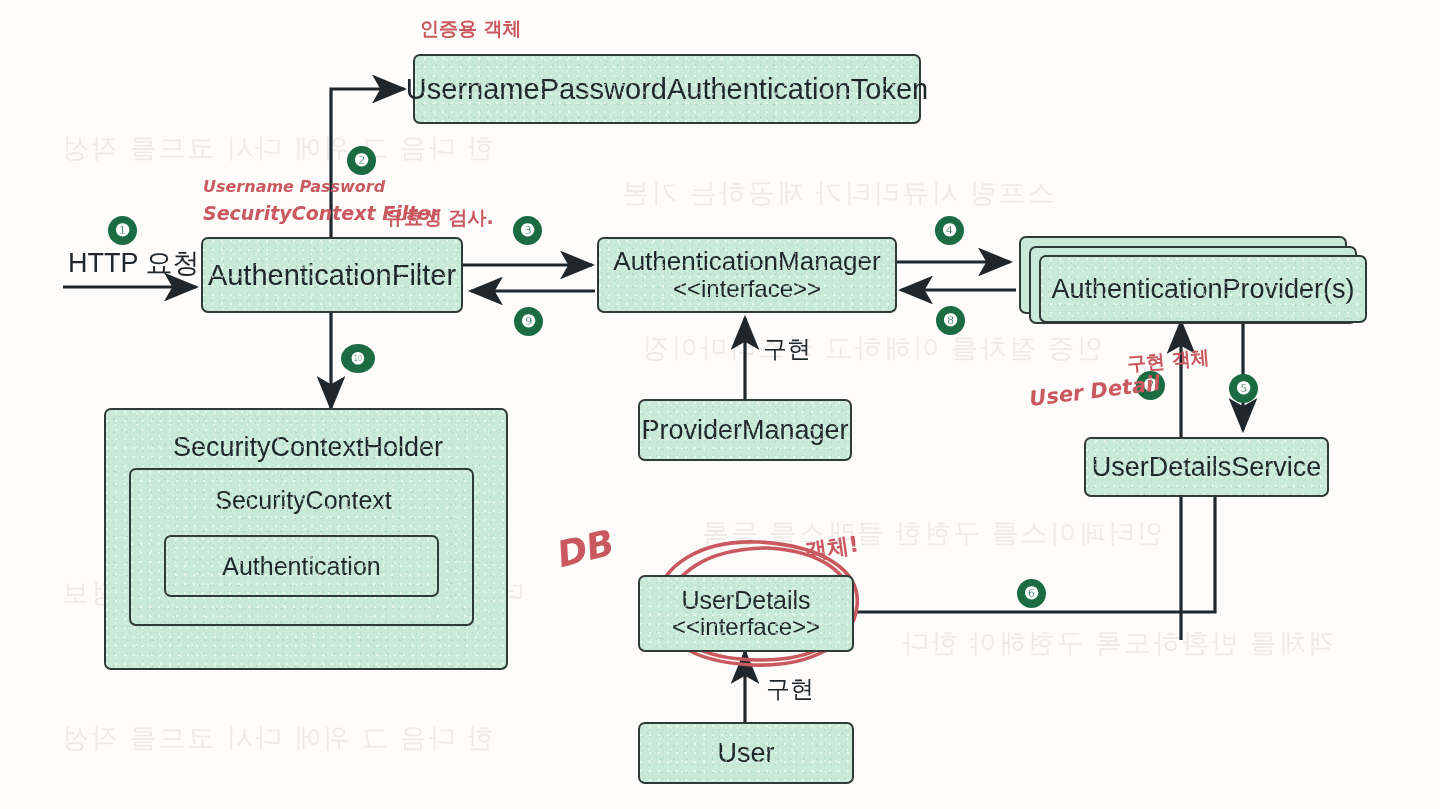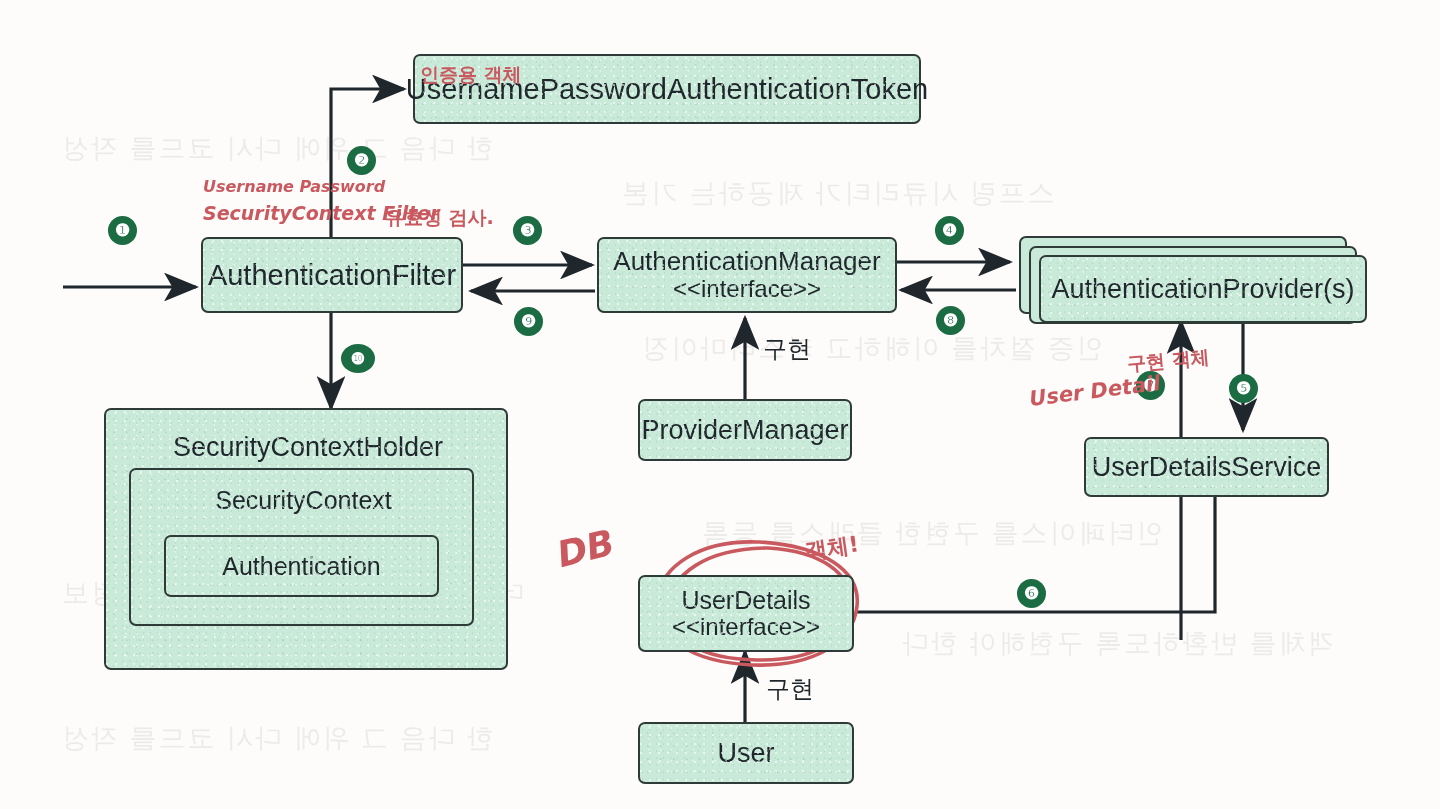--- a/index.html
+++ b/index.html
@@ -219,35 +219,36 @@
   </div>
 
   <div class="box-plain grain" style="left:129px; top:468px; width:345px; height:158px;">
     <div class="label" style="left:0; top:16px; width:345px; text-align:center; font-size:25px;">SecurityContext</div>
   </div>
 
   <div class="box grain" style="left:164px; top:535px; width:275px; height:62px; font-size:25px;">
     <span class="ln">Authentication</span>
   </div>
 
+  <div class="label" style="left:68px; top:245px; font-size:27px;">HTTP 요청</div>
   <div class="label" style="left:763px; top:333px; font-size:24px;">구현</div>
   <div class="label" style="left:766px; top:673px; font-size:24px;">구현</div>
 
   <div class="badge" style="left:108px; top:216px;">❶</div>
   <div class="badge" style="left:347px; top:146px;">❷</div>
   <div class="badge" style="left:513px; top:216px;">❸</div>
   <div class="badge" style="left:935px; top:216px;">❹</div>
   <div class="badge" style="left:1229px; top:374px;">❺</div>
   <div class="badge" style="left:1017px; top:579px;">❻</div>
   <div class="badge" style="left:1136px; top:371px;">❼</div>
   <div class="badge" style="left:936px; top:306px;">❽</div>
   <div class="badge" style="left:514px; top:307px;">❾</div>
   <div class="badge wide" style="left:341px; top:344px;">❿</div>
 
-  <div class="hand-ko" style="left:420px; top:16px; font-size:19px;margin-top:46px;">인증용 객체</div>
+  <div class="hand-ko" style="left:420px; top:16px; font-size:19px;">인증용 객체</div>
 
   <div class="hand" style="left:203px; top:177px; font-size:16px;">Username Password</div>
   <div class="hand" style="left:203px; top:202px; font-size:19px;">SecurityContext Filter</div>
 
   <div class="hand-ko" style="left:385px; top:205px; font-size:19px;">유효성 검사.</div>
 
   <div class="hand" style="left:1029px; top:379px; font-size:21px; transform:rotate(-7deg);">User Detail</div>
 
   <div class="hand-ko" style="left:1127px; top:348px; font-size:19px; transform:rotate(-5deg);">구현 객체</div>
 

